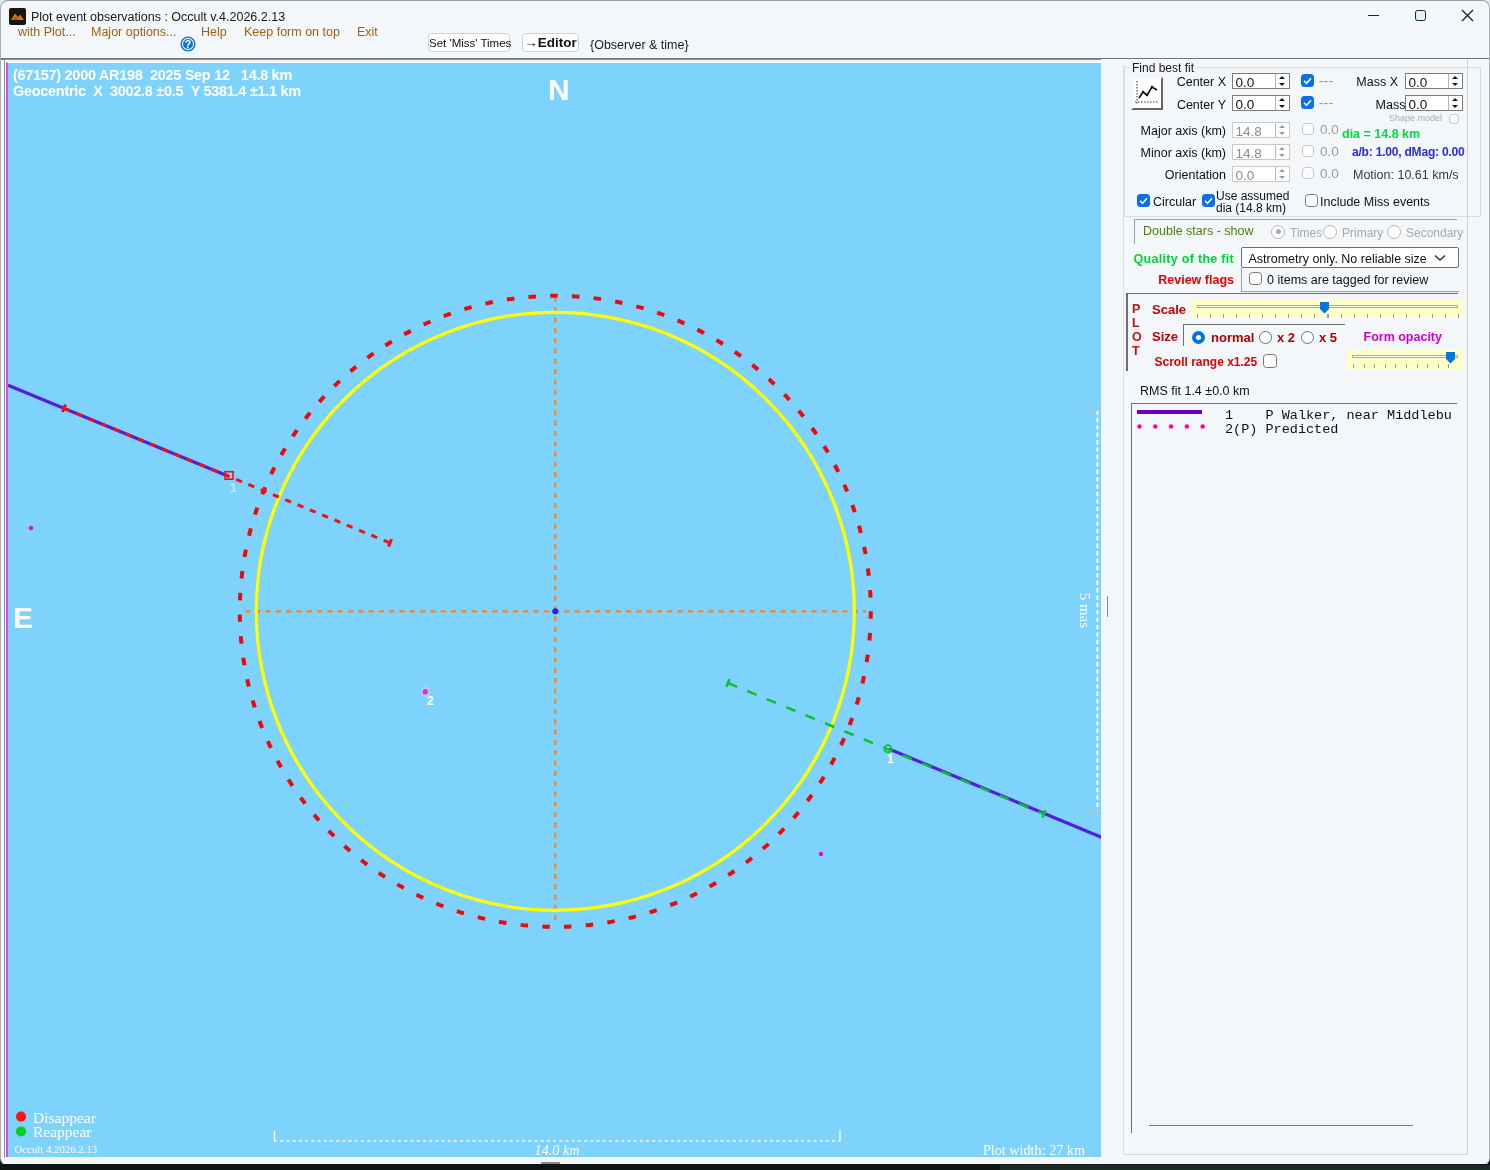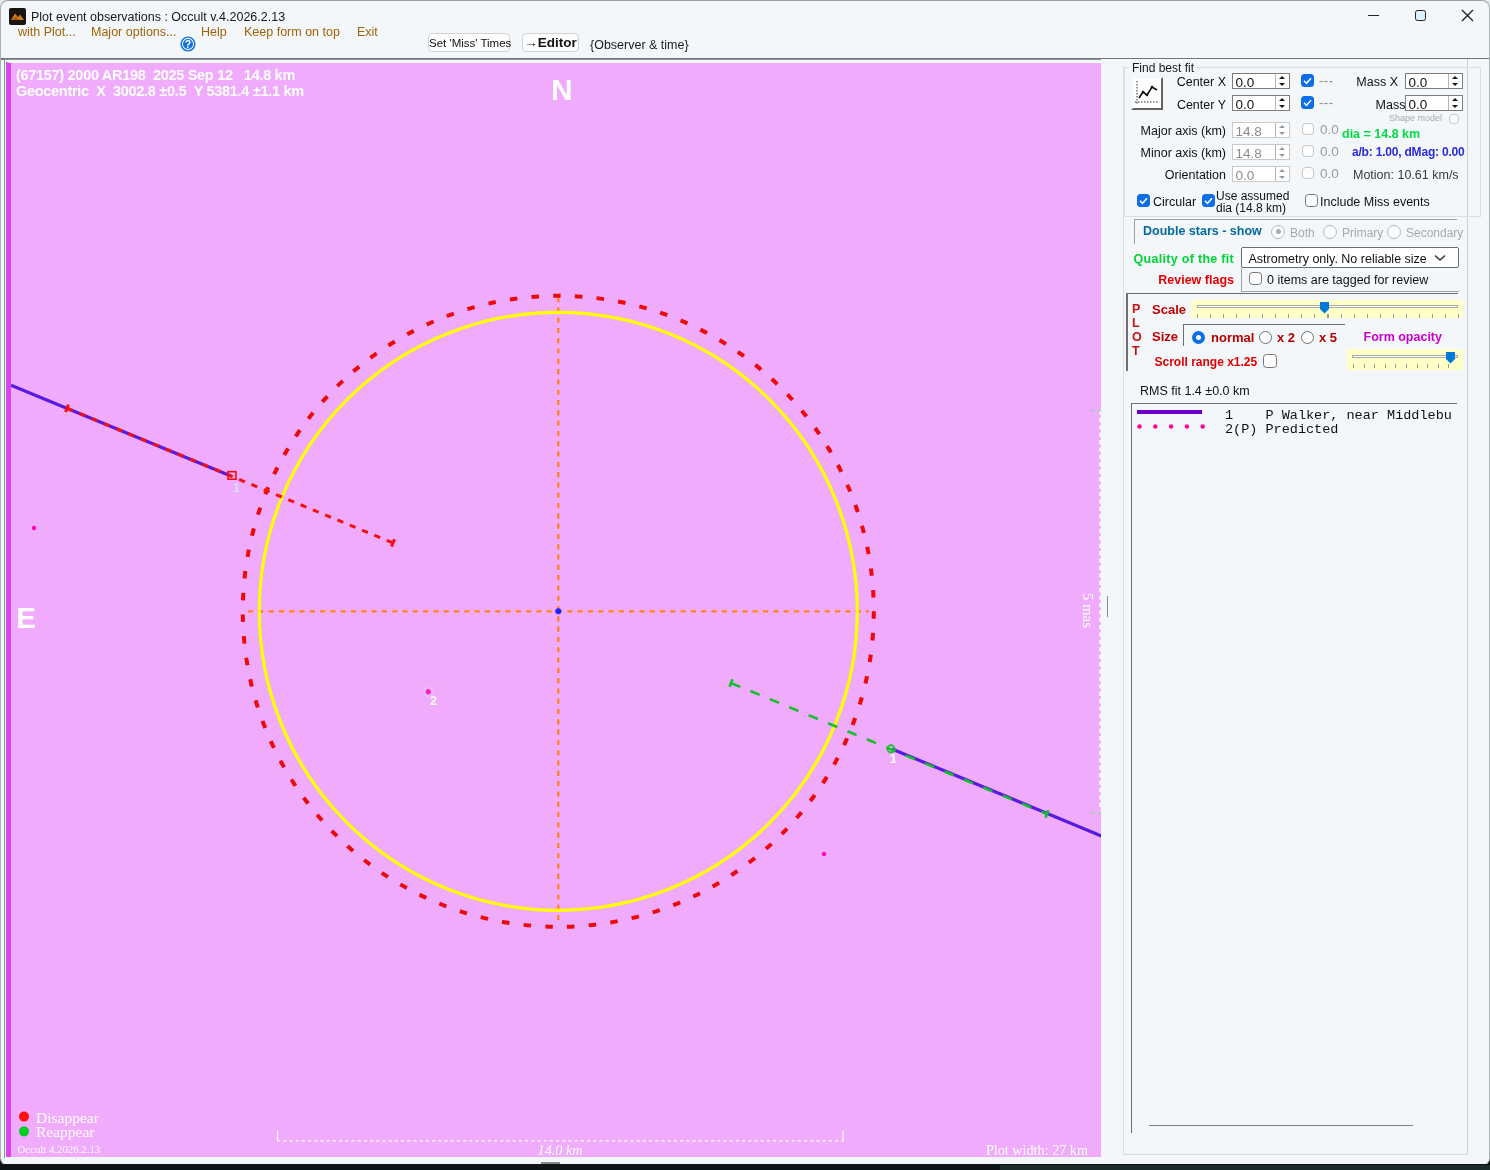--- a/index.html
+++ b/index.html
@@ -10,22 +10,22 @@
        border-radius:8px;overflow:hidden;border:1px solid #a9b1b5;border-top-color:#98a0a4;box-sizing:border-box;}
   
   #titletext{left:30px;top:8.5px;font-size:12.5px;color:#191919;white-space:nowrap;}
   
   .menuitem{top:24px;font-size:12.5px;color:#a16207;white-space:nowrap;}
   .btn{position:absolute;background:#fdfdfd;border:1px solid #d2d2d2;border-radius:4px;
        box-sizing:border-box;text-align:center;color:#111;white-space:nowrap;}
   
   #plotwrap{position:absolute;left:2.5px;top:58px;width:1097.5px;height:1099px;
      border-top:1px solid #8d9599;border-left:1px solid #8d9599;box-sizing:border-box;}
-  #plot{position:absolute;left:1.5px;top:1.5px;width:1094px;height:1094px;background:#f0abfc;
-     border-top:1px solid #fff;border-left:5px solid #d946ef;box-sizing:content-box;}
+  #plot{position:absolute;left:1.5px;top:1.5px;width:1094px;height:1094px;background:#7dd3fc;
+     border-top:1px solid #fff;border-left:2px solid #d946ef;box-sizing:content-box;}
   
   .lbl{position:absolute;font-size:12.5px;color:#101010;white-space:nowrap;}
   .rlbl{position:absolute;font-size:12.5px;color:#101010;white-space:nowrap;text-align:right;}
   .spin{position:absolute;background:#fff;border:1px solid #7c7c7c;box-sizing:border-box;font-size:13.5px;color:#101010;}
   .spin .v{position:absolute;left:3px;top:1px;}
   .spin .arr{position:absolute;right:0;top:0;width:13px;height:100%;border-left:1px solid #b4b4b4;}
   .tri-u{position:absolute;width:0;height:0;border-left:3px solid transparent;border-right:3px solid transparent;border-bottom:3.5px solid #1a1a1a;left:3px;top:2px;}
   .tri-d{position:absolute;width:0;height:0;border-left:3px solid transparent;border-right:3px solid transparent;border-top:3.5px solid #1a1a1a;left:3px;bottom:2px;}
   .spin.dis{border-color:#c9c9c9;color:#8b8b8b;text-align:right;}
   .spin.dis .tri-u{border-bottom-color:#9a9a9a;}
@@ -251,24 +251,24 @@
       <svg width="13" height="13">
         <path d="M3 6.8 L5.5 9.3 L10 4.2" stroke="#fff" stroke-width="1.5" fill="none"></path>
       </svg>
     </div>
   <div class="lbl" style="left:1215px;top:188.5px;font-size:12px;line-height:12.5px">Use assumed<br>dia (14.8 km)</div>
   <div class="cb off" style="left:1303.5px;top:193px"></div>
   <div class="lbl" style="left:1319px;top:194px">Include Miss events</div>
 
   <div class="gline" style="left:1132.5px;top:218px;width:323px;height:1.4px"></div>
   <div class="gline" style="left:1132.5px;top:218px;width:1.4px;height:25px"></div>
-  <div class="abs" style="left:1138px;top:222.5px;font-size:12.5px;font-weight:bold;color:#0369a1;background:#f3f7f9;padding:0 4px;white-space:nowrap">Double stars - show</div>
+  <div class="abs" style="left:1138px;top:222.5px;font-size:12.5px;font-weight:normal;color:#4d7c0f;background:#f3f7f9;padding:0 4px;white-space:nowrap">Double stars - show</div>
   <div class="radio disoff" style="left:1270px;top:223.5px;width:14px;height:14px"></div>
   <div class="abs" style="left:1274.5px;top:228px;width:5px;height:5px;border-radius:50%;background:#ababab"></div>
-  <div class="abs" style="left:1289px;top:225px;font-size:12px;color:#a9a9a9">Both</div>
+  <div class="abs" style="left:1289px;top:225px;font-size:12px;color:#a9a9a9">Times</div>
   <div class="radio disoff" style="left:1322px;top:223.5px;width:14px;height:14px"></div>
   <div class="abs" style="left:1341px;top:225px;font-size:12px;color:#a9a9a9">Primary</div>
   <div class="radio disoff" style="left:1386px;top:223.5px;width:14px;height:14px"></div>
   <div class="abs" style="left:1405px;top:225px;font-size:12px;color:#a9a9a9">Secondary</div>
 
   <div class="abs" style="left:1132.5px;top:250.5px;font-size:12.5px;font-weight:bold;color:#00d435;letter-spacing:.3px;white-space:nowrap">Quality of the fit</div>
   <div class="abs" style="left:1239.5px;top:246px;width:218px;height:21px;background:#fff;border:1px solid #6e6e6e;border-radius:2px;box-sizing:border-box">
     <span style="position:absolute;left:7px;top:3.5px;font-size:12.5px;color:#111;white-space:nowrap">Astrometry only. No reliable size</span>
     <svg width="12" height="8" style="position:absolute;right:12px;top:6px">
         <path d="M1 1.5 L6 6 L11 1.5" stroke="#333" stroke-width="1.4" fill="none"></path>

